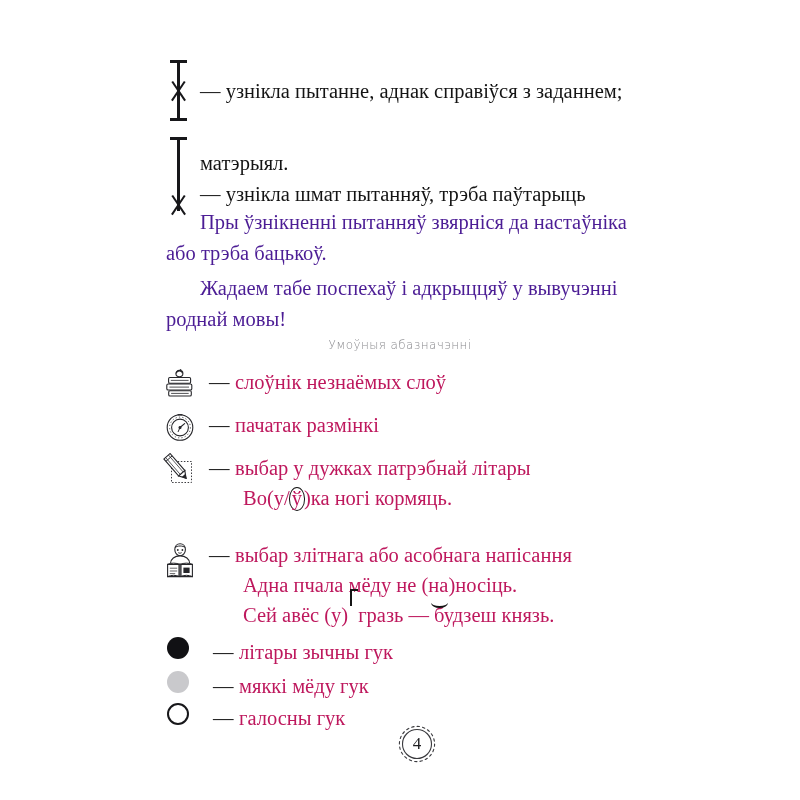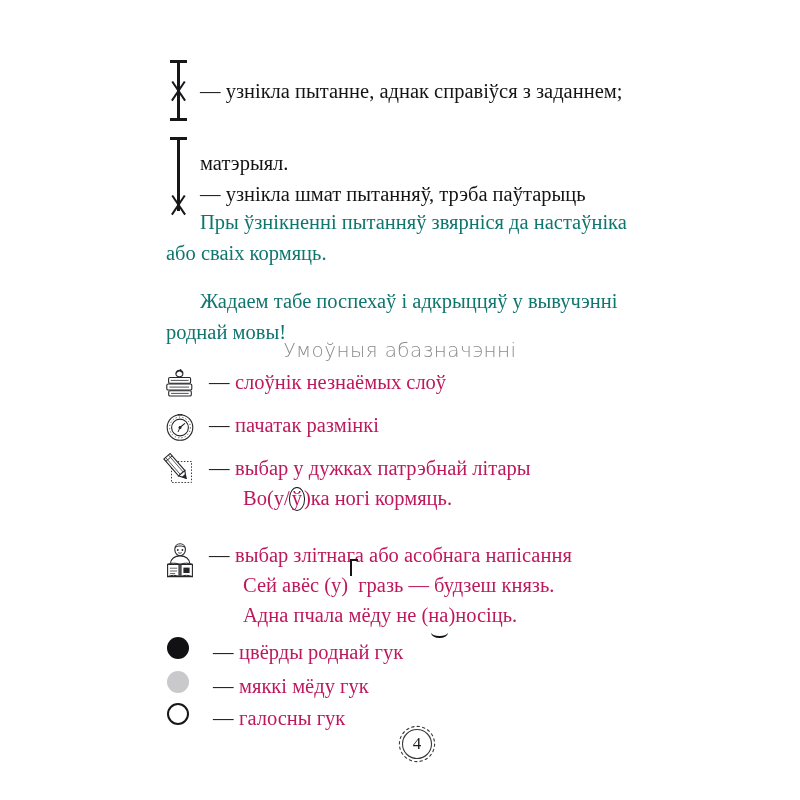--- a/index.html
+++ b/index.html
@@ -75,32 +75,32 @@
   }
   .bar-glyph .xm i.a { transform: rotate(56deg); }
   .bar-glyph .xm i.b { transform: rotate(-56deg); }
 
   
   .para {
     position: absolute;
     font-size: 20.5px;
     line-height: 31px;
     text-align: justify;
-    color: #0f766e;
+    color: #4c1d95;
   }
   .para .ind { display: inline-block; width: 34px; }
 
   
   .legend-heading {
     position: absolute;
     width: 800px;
     text-align: center;
     font-family: "DejaVu Sans", sans-serif;
     font-weight: 300;
-    font-size: 20px;
+    font-size: 12px;
     letter-spacing: 0.4px;
     color: #8b8b8f;
   }
 
   
   .legend-row {
     position: absolute;
     display: flex;
     align-items: flex-start;
   }
@@ -240,24 +240,24 @@
     <div style="padding-top:11px;">
       <div class="marker-text">матэрыял.</div>
       <div class="marker-text">—  узнікла  шмат  пытанняў,  трэба  паўтарыць</div>
     </div>
   </div>
 
   <div class="para" style="left:166px; top:207px; width:515px;">
     <div>
       <span class="ind"></span><span>Пры ўзнікненні пытанняў звярніся да настаўніка</span>
     </div>
-    <div>або сваіх кормяць.</div>
-  </div>
-
-  <div class="para" style="left:166px; top:286px; width:515px;">
+    <div>або трэба бацькоў.</div>
+  </div>
+
+  <div class="para" style="left:166px; top:273px; width:515px;">
     <div>
       <span class="ind"></span><span>Жадаем табе поспехаў і адкрыццяў у вывучэнні</span>
     </div>
     <div>роднай мовы!</div>
   </div>
 
   <div class="legend-heading" style="top:338px;">Умоўныя абазначэнні</div>
 
   <div class="legend-row" style="left:163px; top:367px;">
     <div class="legend-icon">
@@ -336,31 +336,31 @@
           <path d="M4.6 24.4c3.6-1.8 8.4-1.6 12.4 0 4-1.6 8.8-1.8 12.4 0" stroke-width="1"></path>
           <path d="M4.6 36.6c3.6-1.8 8.4-1.6 12.4 0 4-1.6 8.8-1.8 12.4 0" stroke-width="1"></path>
           <rect x="20.4" y="27.6" width="6.2" height="5.4" fill="#26262a" stroke="none"></rect>
           <path d="M6.8 28.2h7.4 M6.8 31h7.4 M6.8 33.6h5.4" stroke-width=".7"></path>
         </g>
       </svg>
     </div>
     <div class="legend-dash">—</div>
     <div class="legend-body">
       <span>выбар злітнага або асобнага напісання</span>
+      <span class="ex"><span>Адна пчала мёду не (на</span><span class="join-mark"></span><span>)носіць.</span></span>
       <span class="ex"><span>Сей авёс (у)</span><span class="sep-mark"></span><span>гразь — будзеш князь.</span></span>
-      <span class="ex"><span>Адна пчала мёду не (на</span><span class="join-mark"></span><span>)носіць.</span></span>
     </div>
   </div>
 
   <div class="legend-row" style="left:163px; top:637px;">
     <div class="legend-icon" style="padding-left:4px;">
       <span class="dot solid"></span>
     </div>
     <div class="legend-dash">—</div>
-    <div class="legend-body">цвёрды роднай гук</div>
+    <div class="legend-body">літары зычны гук</div>
   </div>
 
   <div class="legend-row" style="left:163px; top:671px;">
     <div class="legend-icon" style="padding-left:4px;">
       <span class="dot soft"></span>
     </div>
     <div class="legend-dash">—</div>
     <div class="legend-body">мяккі мёду гук</div>
   </div>
 

